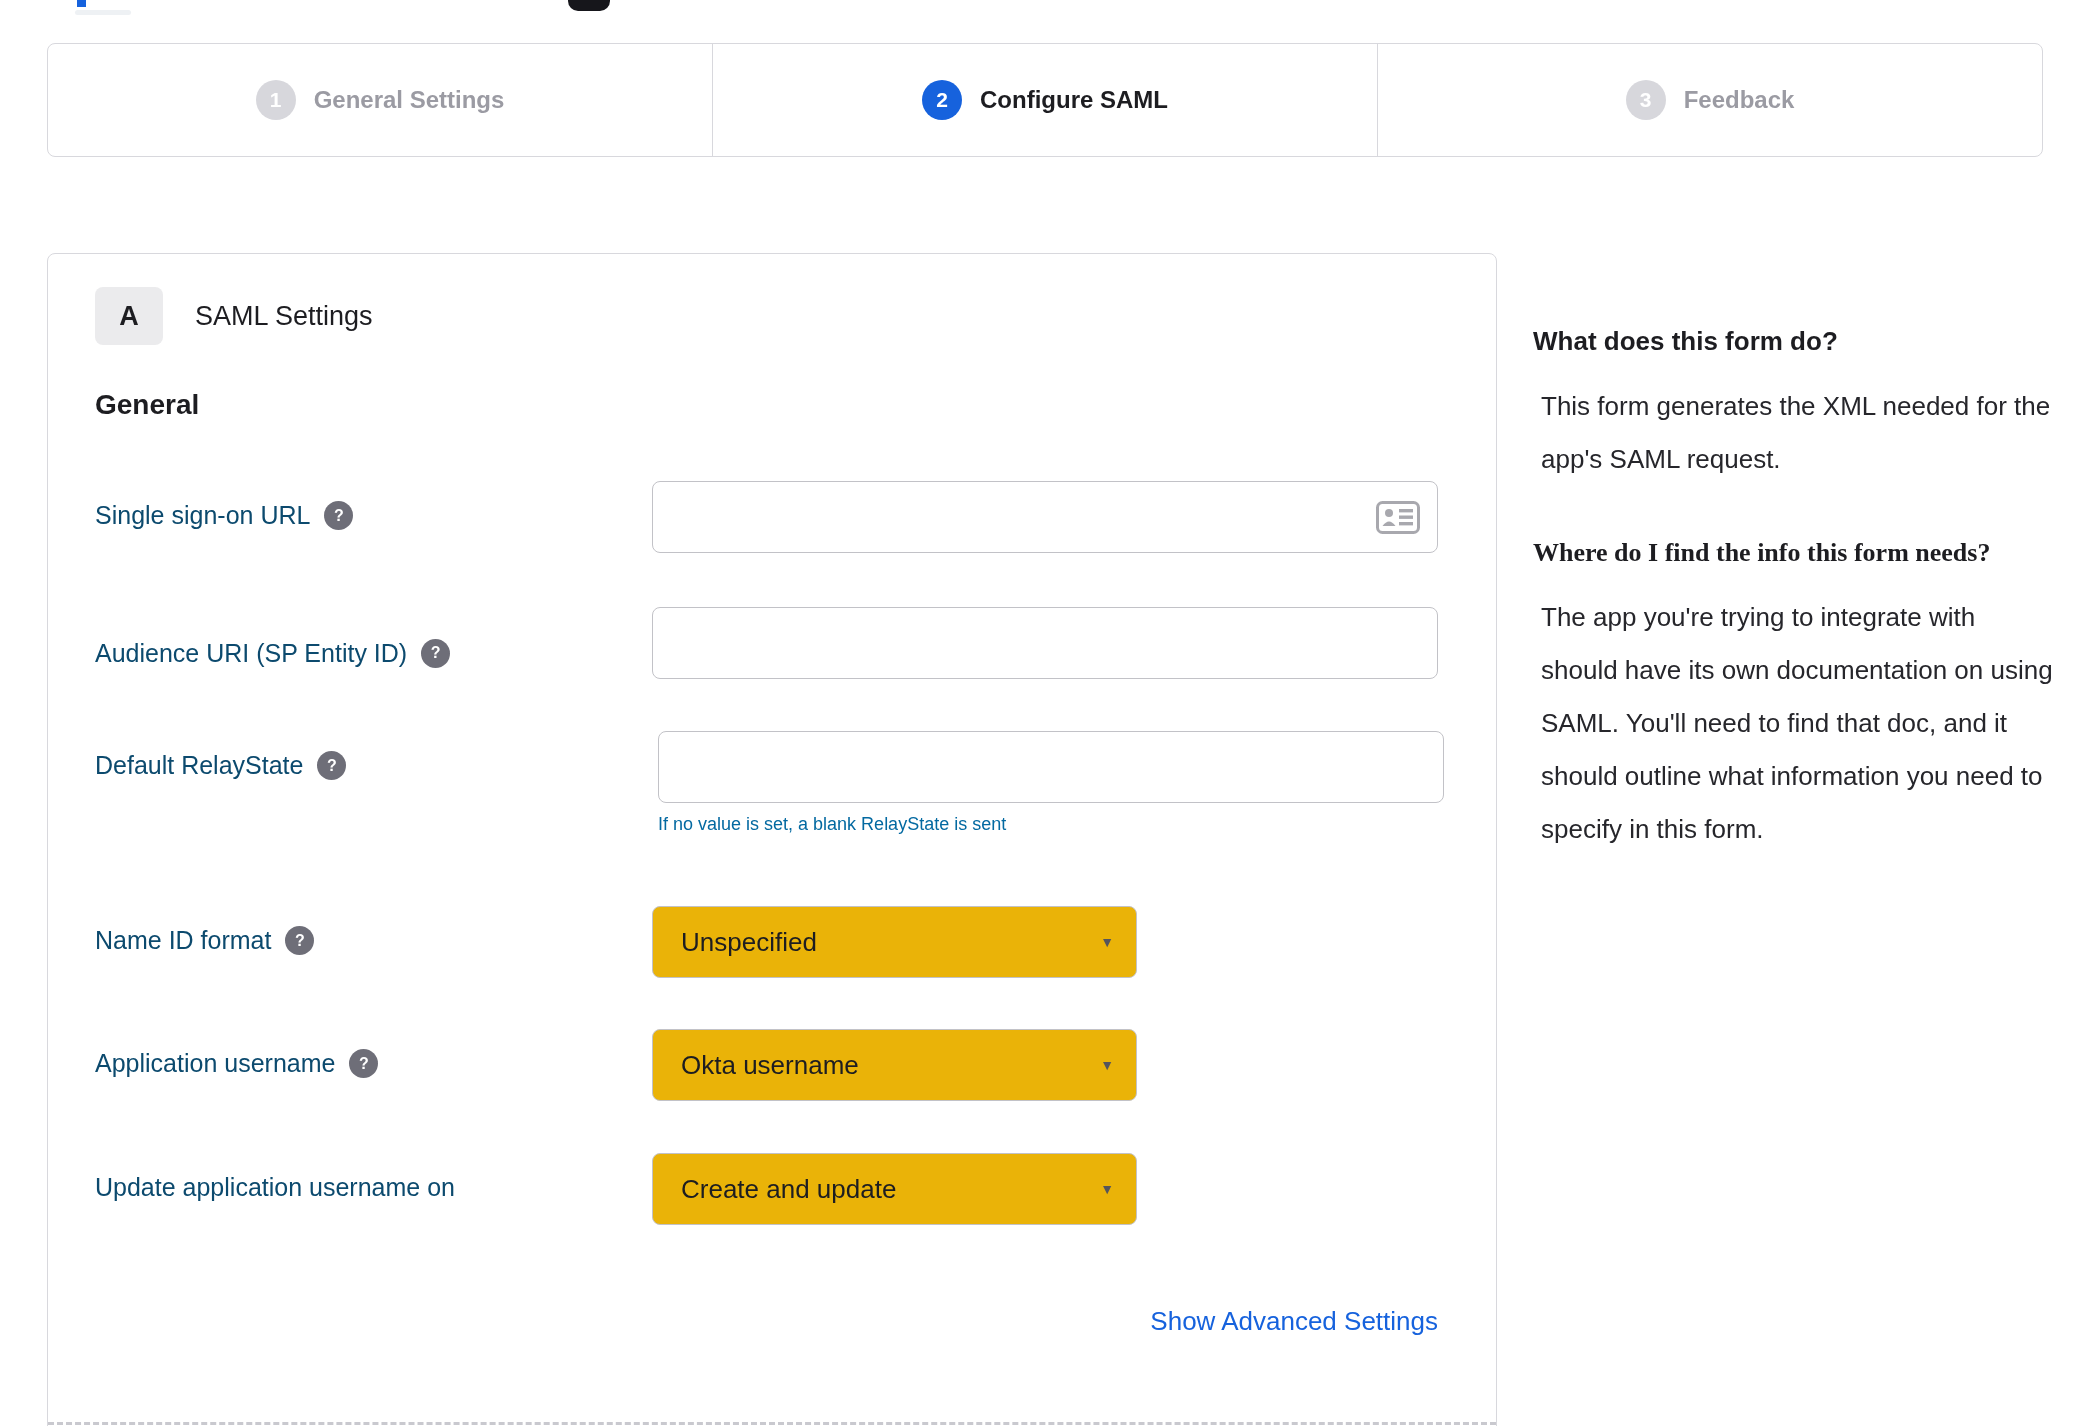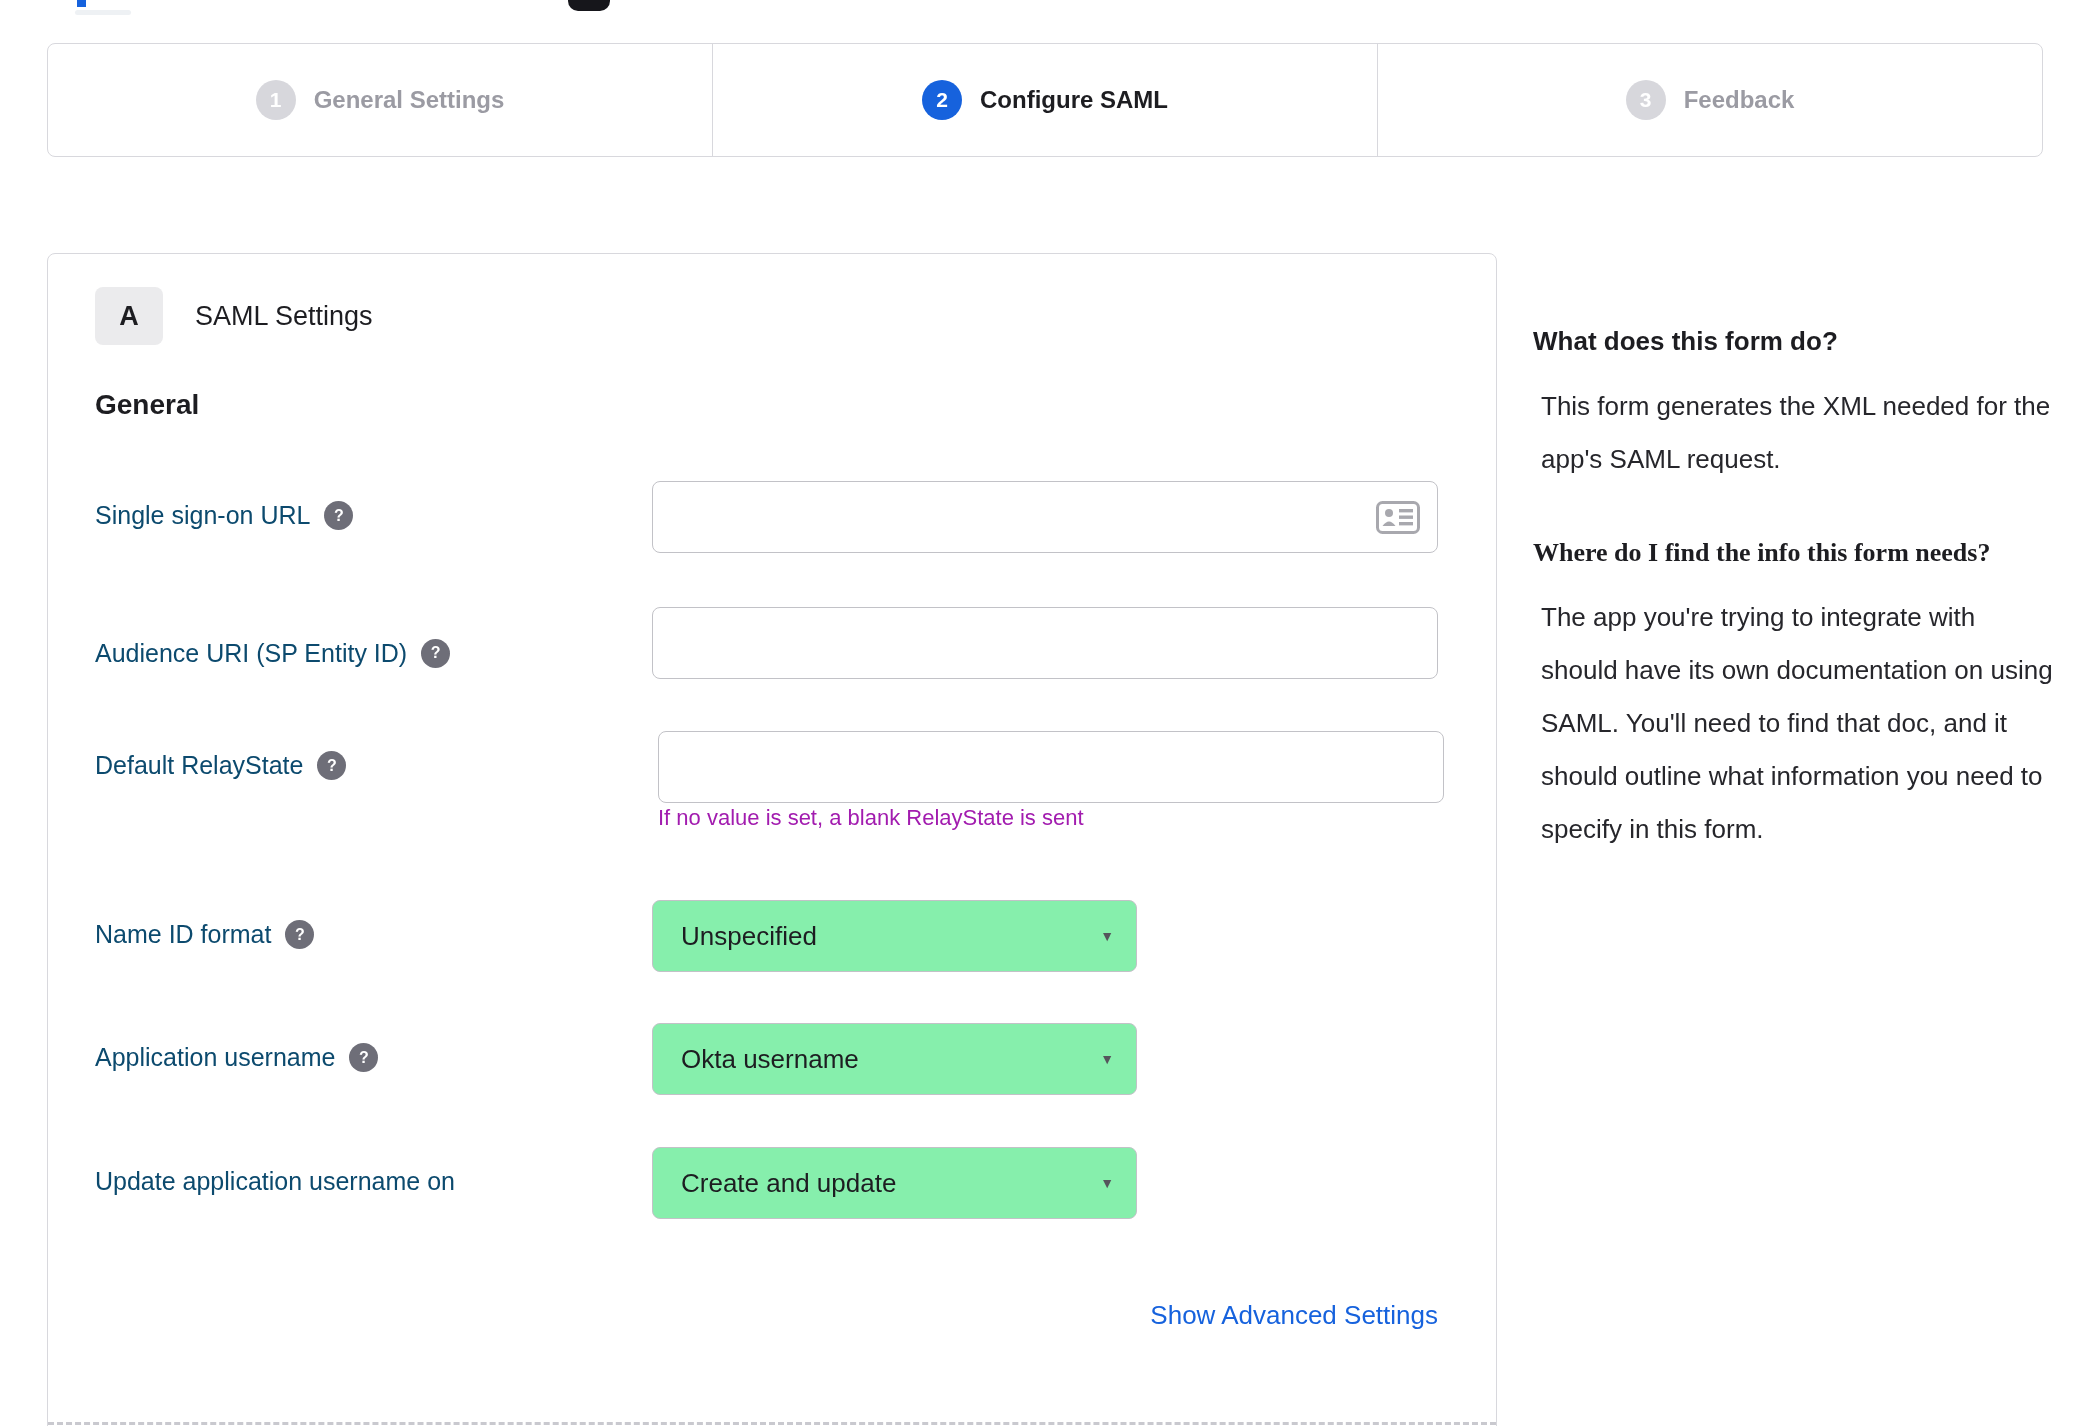--- a/index.html
+++ b/index.html
@@ -45,24 +45,24 @@
   input.text-input { width:786px; height:72px; border:1px solid #c2c2c7; border-radius:8px;
     font-size:26px; padding:0 70px 0 26px; color:#1d1d21; background:#fff; outline:none;
     font-family:"Liberation Sans","DejaVu Sans",sans-serif; }
   .card-icon { position:absolute; right:18px; top:20px; width:44px; height:33px; }
 
   .checkbox-row { display:flex; align-items:center; gap:26px; margin-left:557px; margin-top:9px; height:36px; }
   .checkbox { width:34px; height:34px; border-radius:8px; background:#1662dd; display:flex;
     align-items:center; justify-content:center; flex:0 0 auto; }
   .checkbox-label { font-size:26px; color:#1d1d21; }
 
-  .hint { font-size:22px; color:#a21caf; margin-top:0; line-height:30px; }
+  .hint { font-size:18px; color:#0369a1; margin-top:6px; line-height:30px; }
 
   .select { position:relative; width:485px; height:72px; border:1px solid #c2c2c7; border-radius:8px;
-    background:#86efac; display:flex; align-items:center; padding:0 52px 0 28px; cursor:default; }
+    background:#eab308; display:flex; align-items:center; padding:0 52px 0 28px; cursor:default; }
   .select-value { font-size:26px; color:#1d1d21; }
   .select-caret { position:absolute; right:22px; top:50%; transform:translateY(-50%);
     font-size:14px; color:#55555c; }
 
   .advanced-row { width:786px; margin-left:557px; margin-top:81px; text-align:right; }
   .advanced-link { font-size:26px; font-weight:500; color:#1662dd; text-decoration:none; }
 
   .dashed-divider { position:absolute; left:0; right:0; top:1168px; border-top:3px dashed #c9c9cf; }
 
   

